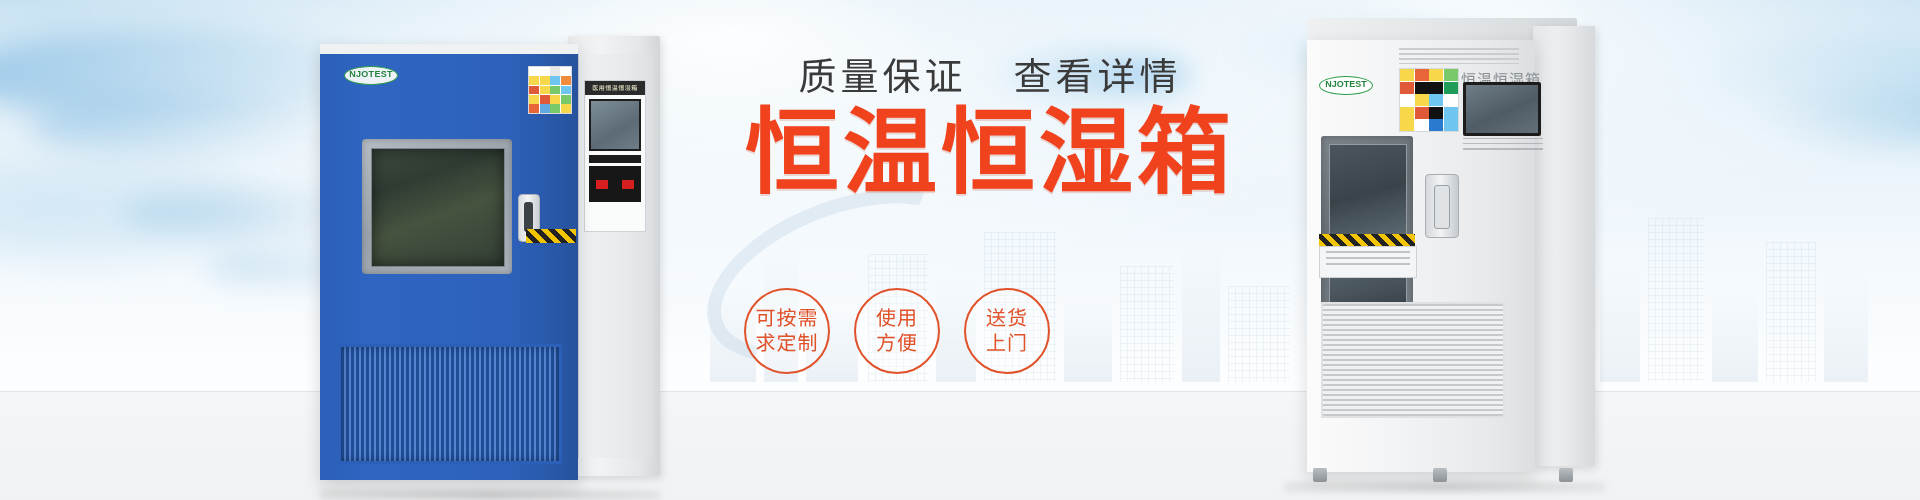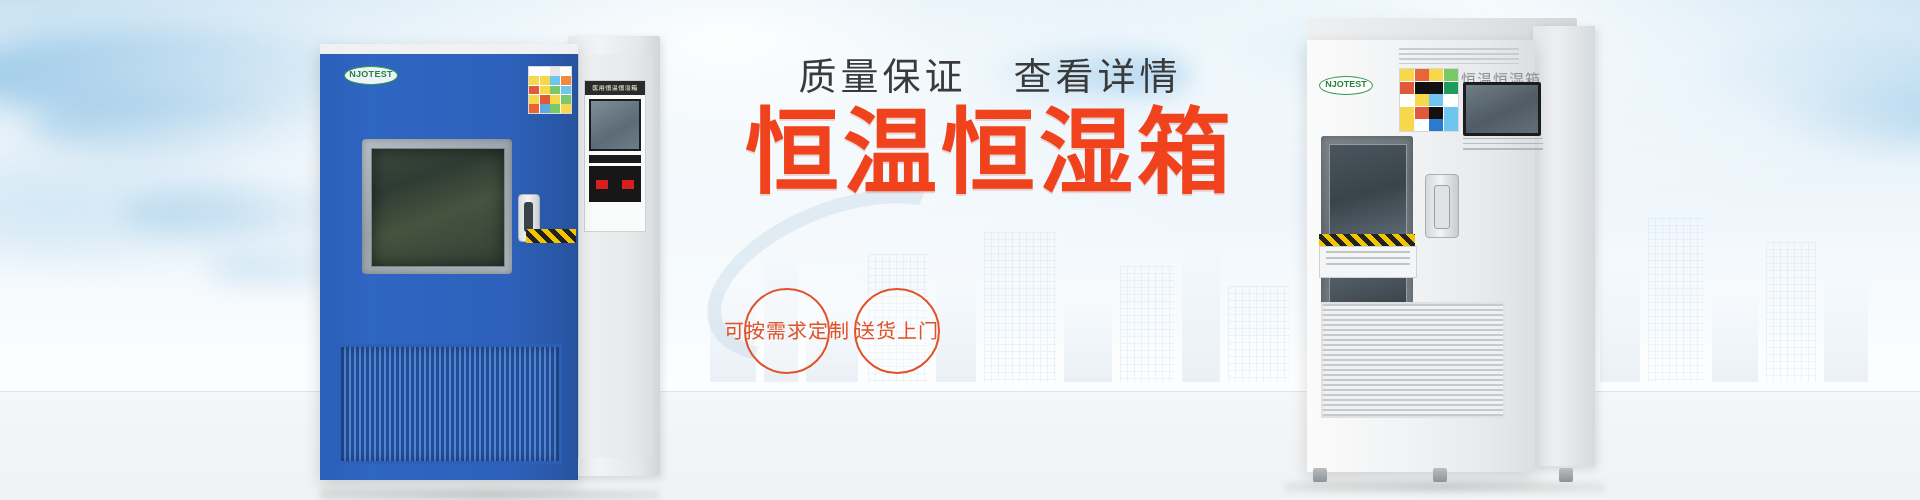--- a/index.html
+++ b/index.html
@@ -171,21 +171,21 @@
     display: flex;
     gap: 24px;
     z-index: 20;
   }
   .badge {
     width: 82px;
     height: 82px;
     border: 2px solid #e0522a;
     border-radius: 50%;
     display: flex;
-    flex-direction: row;
+    flex-direction: column;
     align-items: center;
     justify-content: center;
     color: #e0522a;
     font-size: 20px;
     line-height: 25px;
     letter-spacing: 1px;
     background: rgba(255,255,255,0.30);
   }
   .badge span { display: block; white-space: nowrap; }
 
@@ -591,19 +591,23 @@
     </div>
     <div class="headline">恒温恒湿箱</div>
   </div>
 
   <div class="badges">
     <div class="badge">
       <span>可按需</span>
       <span>求定制</span>
     </div>
     <div class="badge">
+      <span>使用</span>
+      <span>方便</span>
+    </div>
+    <div class="badge">
       <span>送货</span>
       <span>上门</span>
     </div>
   </div>
 
 
 </div>
 
 </body></html>

